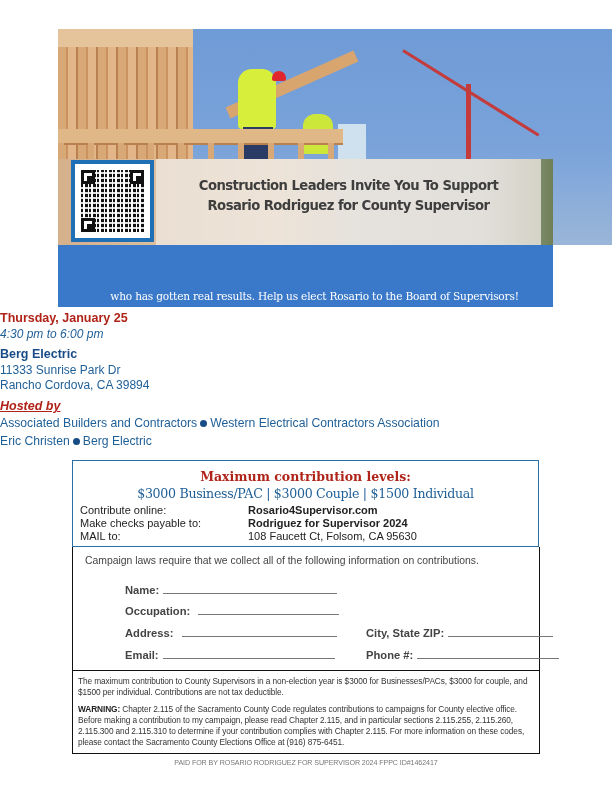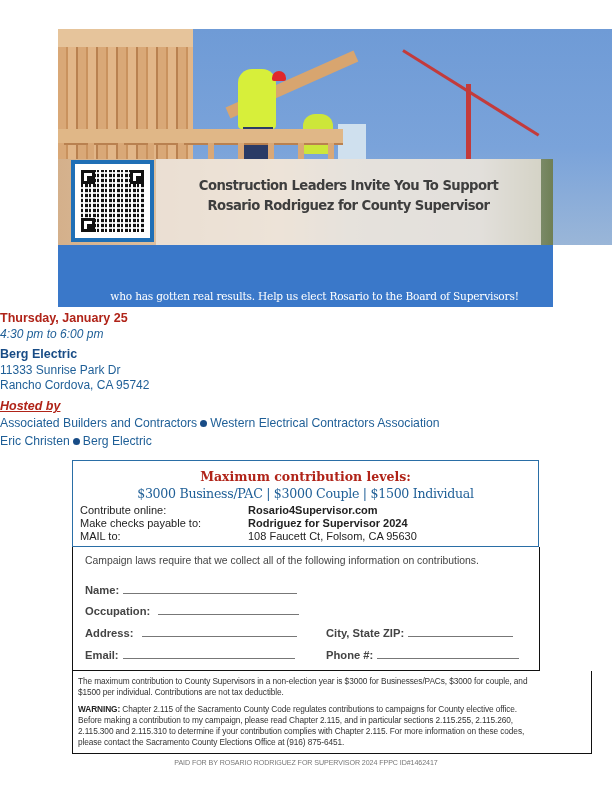--- a/index.html
+++ b/index.html
@@ -45,23 +45,23 @@
   .dot{display:inline-block;width:7px;height:7px;border-radius:50%;background:#184c86;margin:0 3px 1px 3px;vertical-align:middle;}
   .contrib-box{position:absolute;left:72px;top:460px;width:467px;height:87px;border:1.3px solid #2a6ea6;box-sizing:border-box;}
   .contrib-title{position:absolute;left:0;top:8px;width:100%;text-align:center;font-family:"DejaVu Serif",serif;font-weight:bold;color:#b02318;font-size:12.5px;}
   .contrib-levels{position:absolute;left:0;top:25px;width:100%;text-align:center;font-family:"DejaVu Serif",serif;color:#1f5f97;font-size:12.6px;letter-spacing:-0.3px;}
   .contrib-row{position:absolute;left:7px;font-size:11px;color:#222;}
   .contrib-row .lbl{display:inline-block;width:168px;}
   .contrib-row .val{display:inline-block;}
   .contrib-row .val.bold{font-weight:bold;}
   .form-box{position:absolute;left:72px;top:547px;width:468px;height:124px;border-left:1.3px solid #111;border-right:1.3px solid #111;border-bottom:1.3px solid #111;box-sizing:border-box;}
   .form-intro{position:absolute;left:12px;top:8px;font-size:10.4px;color:#444;}
-  .field{position:absolute;font-size:11.2px;font-weight:bold;color:#444;white-space:nowrap;}
+  .field{position:absolute;font-size:11.2px;font-weight:bold;color:#444;white-space:nowrap;margin-left:40px;}
   .field .line{display:inline-block;border-bottom:1px solid #777;height:10px;vertical-align:baseline;margin-left:4px;}
-  .legal-box{position:absolute;left:72px;top:671px;width:520px;height:83px;border-left:1.3px solid #111;border-right:1.3px solid #111;border-bottom:1.3px solid #111;box-sizing:border-box;}
+  .legal-box{position:absolute;left:72px;top:671px;width:468px;height:83px;border-left:1.3px solid #111;border-right:1.3px solid #111;border-bottom:1.3px solid #111;box-sizing:border-box;}
   .legal-box p{margin:0;position:absolute;left:5px;width:458px;font-size:8.3px;line-height:11px;color:#333;letter-spacing:-0.1px;}
   .legal-box b{color:#222;}
   .paidfor{position:absolute;left:0;top:758px;width:612px;text-align:center;font-size:8.1px;color:#777;letter-spacing:-0.1px;transform:scaleX(0.88);transform-origin:center;}
 </style>
 </head>
 <body>
 
 <div class="hero">
   <div class="wood-left">
       <div class="beam"></div>
@@ -93,21 +93,21 @@
 </div>
 
 <div class="blue-band">
   <p style="top:41px;margin-left:9px;">who has gotten real results.  Help us elect Rosario to the Board of Supervisors!</p>
 </div>
 
 <div class="event date">Thursday, January 25</div>
 <div class="event time">4:30 pm to 6:00 pm</div>
 <div class="event venue">Berg Electric</div>
 <div class="event addr1">11333 Sunrise Park Dr</div>
-<div class="event addr2">Rancho Cordova, CA  95742</div>
+<div class="event addr2">Rancho Cordova, CA  39894</div>
 <div class="event hosted">Hosted by</div>
 <div class="event hosts1">
   <span>Associated Builders and Contractors</span><span class="dot"></span><span>Western Electrical Contractors Association</span>
 </div>
 <div class="event hosts2">
   <span>Eric Christen</span><span class="dot"></span><span>Berg Electric</span>
 </div>
 
 <div class="contrib-box">
   <div class="contrib-title">Maximum contribution levels:</div>

